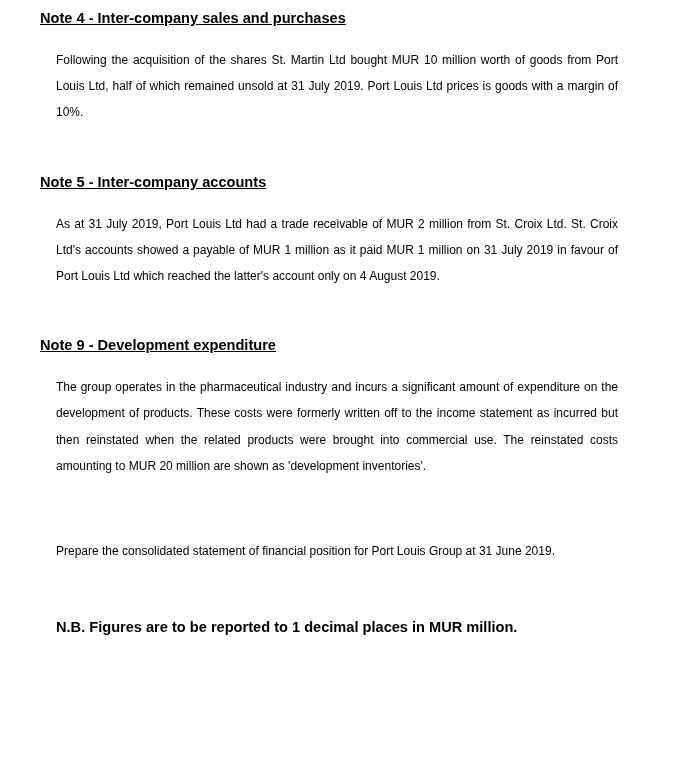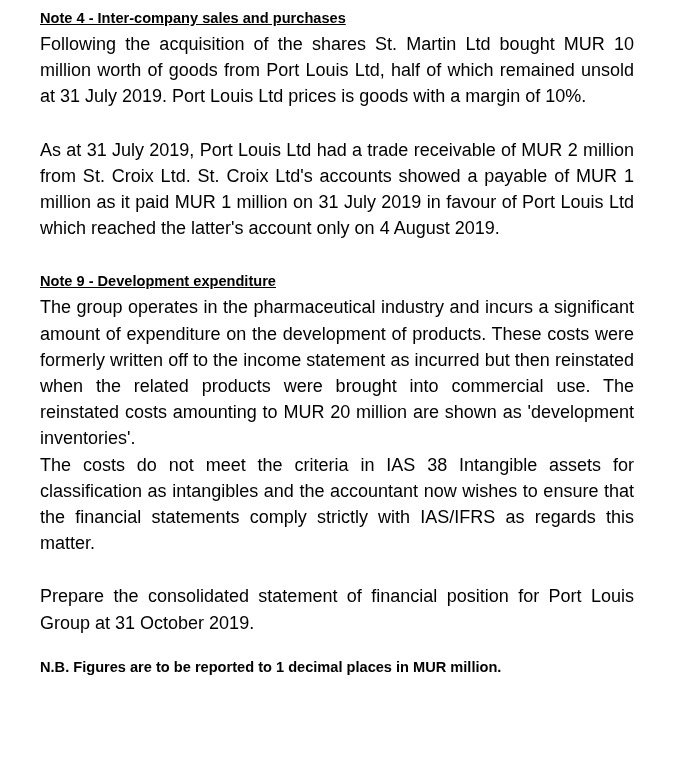--- a/index.html
+++ b/index.html
@@ -28,61 +28,61 @@
     width: 594px;
   }
   .heading {
     font-weight: bold;
     text-decoration: underline;
     line-height: 26px;
     margin: 0;
     font-size: 14.6px;
   }
   .para {
-    margin: 0;
+    margin: 16px;
     line-height: 26.2px;
     text-align: justify;
-    font-size: 18px;
+    font-size: 12px;
   }
   .section-gap { height: 27px; }
   .nb {
     font-weight: bold;
     line-height: 26px;
-    margin: 0;
+    margin: 16px;
   }
 </style>
 </head>
 <body>
 
 <div class="page">
   <div class="content">
 
     <section>
       <p class="heading">Note 4 - Inter-company sales and purchases</p>
       <p class="para">Following the acquisition of the shares St. Martin Ltd bought MUR 10 million worth of goods from Port Louis Ltd, half of which remained unsold at 31 July 2019. Port Louis Ltd prices is goods with a margin of 10%.</p>
     </section>
 
     <div class="section-gap"></div>
 
     <section>
+      <p class="heading">Note 5 - Inter-company accounts</p>
       <p class="para">As at 31 July 2019, Port Louis Ltd had a trade receivable of MUR 2 million from St. Croix Ltd.  St. Croix Ltd's accounts showed a payable of MUR 1 million as it paid MUR 1 million on 31 July 2019 in favour of Port Louis Ltd which reached the latter's account only on 4 August 2019.</p>
     </section>
 
     <div class="section-gap"></div>
 
     <section>
       <p class="heading">Note 9 - Development expenditure</p>
       <p class="para">The group operates in the pharmaceutical industry and incurs a significant amount of expenditure on the development of products. These costs were formerly written off to the income statement as incurred but then reinstated when the related products were brought into commercial use.  The reinstated costs amounting to MUR 20 million are shown as 'development inventories'.</p>
-      <p class="para">The costs do not meet the criteria in IAS 38 Intangible assets for classification as intangibles and the accountant now wishes to ensure that the financial statements comply strictly with IAS/IFRS as regards this matter.</p>
     </section>
 
     <div class="section-gap"></div>
 
     <section>
-      <p class="para">Prepare the consolidated statement of financial position for Port Louis Group at 31 October 2019.</p>
+      <p class="para">Prepare the consolidated statement of financial position for Port Louis Group at 31 June 2019.</p>
     </section>
 
     <div style="height:18px"></div>
 
     <p class="nb">N.B. Figures are to be reported to 1 decimal places in MUR million.</p>
 
   </div>
 </div>
 
 </body></html>

